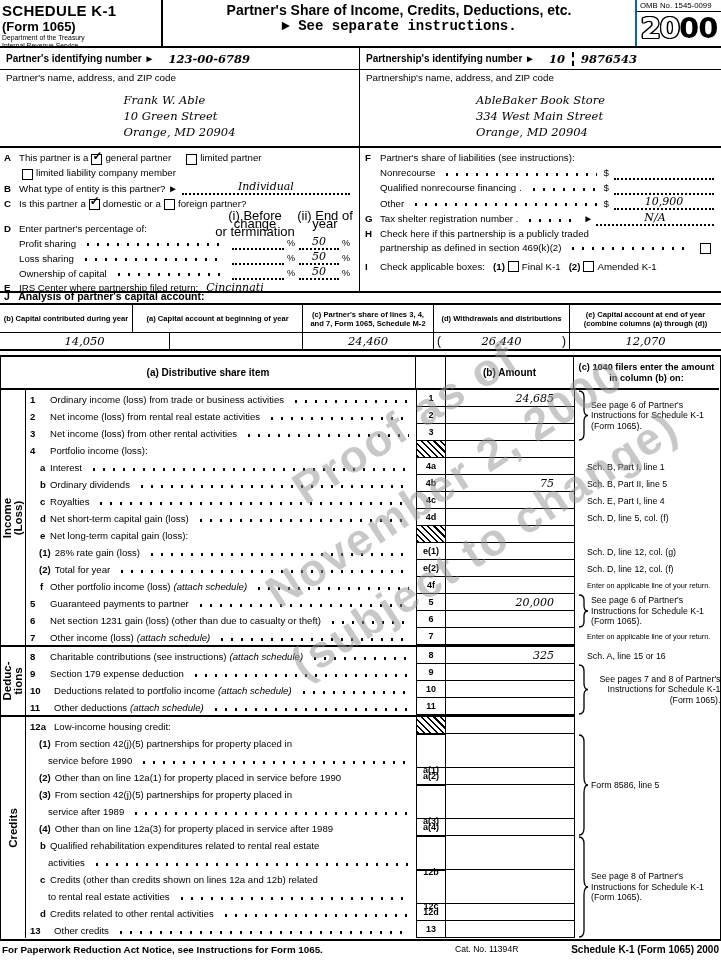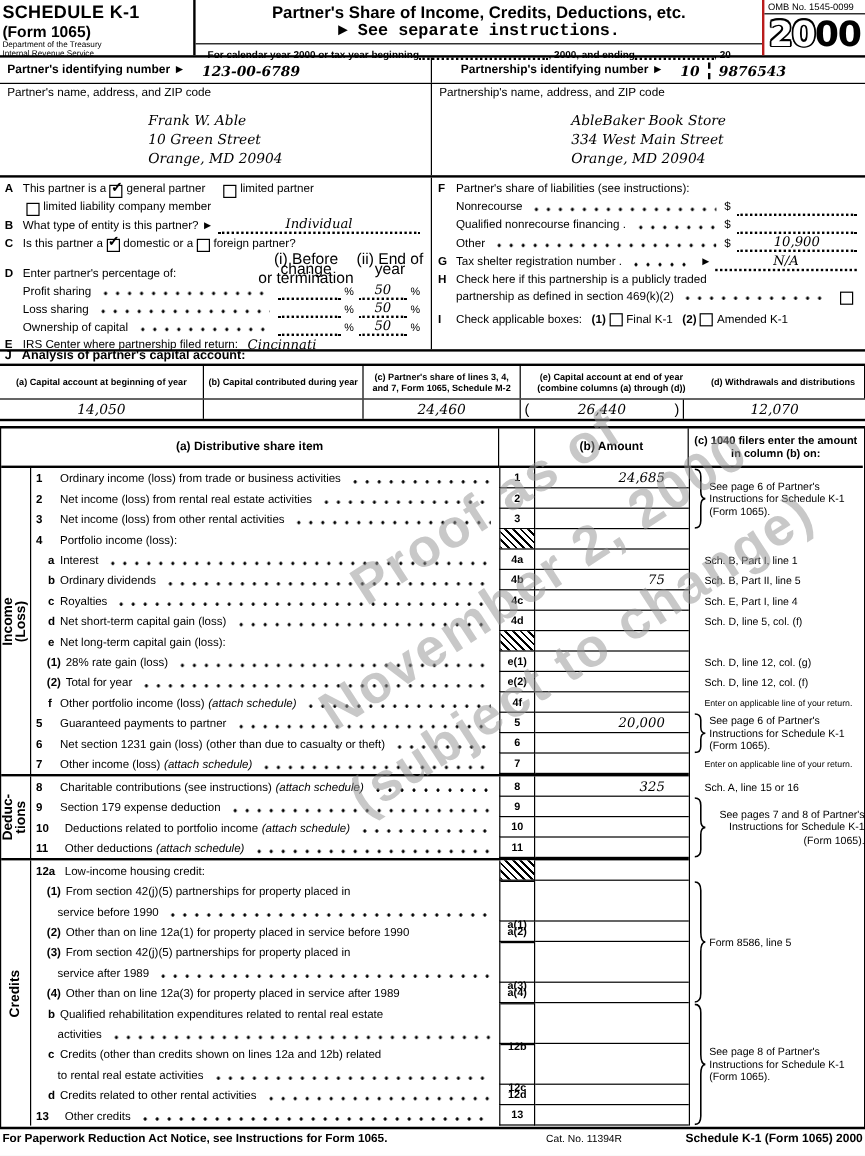--- a/index.html
+++ b/index.html
@@ -12,21 +12,21 @@
             border-bottom:2.5px solid #000; display:flex; }
   .h-left { width:163px; border-right:2px solid #000; padding:2px 4px 0 2px; }
   .sched { font-size:15px; font-weight:bold; letter-spacing:.3px; }
   .formno { font-size:13px; font-weight:bold; }
   .dept { font-size:6.8px; line-height:8px; }
   .h-mid { flex:1; display:flex; flex-direction:column; }
   .title { font-size:14px; font-weight:bold; text-align:center; padding-top:2px; }
   .seeinstr { font-size:14px; font-weight:bold; text-align:center;font-family:Liberation Mono, monospace; }
   .calline { border-top:1.6px solid #000; margin-top:2px; font-size:8.3px; font-weight:bold;
              display:flex; align-items:flex-end; padding:2px 6px 2px 10px; }
-  .h-right { width:86px; border-left:2px solid #b91c1c; display:flex; flex-direction:column; }
+  .h-right { width:86px; border-left:2px solid #0369a1; display:flex; flex-direction:column; }
   .omb { font-size:7.8px; padding:1px 0 0 3px; border-bottom:1.6px solid #000; height:12px; }
   .year { font-size:29px; font-weight:bold; text-align:center; line-height:32px;
           font-family:"DejaVu Sans", sans-serif; letter-spacing:-1px; }
   .yr-outline { color:#fff; text-shadow:-1.4px 0 #000,1.4px 0 #000,0 -1.4px #000,0 1.4px #000,
                 -1px -1px #000,1px 1px #000,-1px 1px #000,1px -1px #000; }
 
   
   .val { font-family:"DejaVu Serif", serif; font-style:italic; font-size:11.5px; }
   .dotblank { display:inline-block; border-bottom:2px dotted #000; height:11px; }
   .fill { display:inline-block; border-bottom:2px dotted #000; text-align:center;
@@ -37,21 +37,21 @@
   .cb { display:inline-block; width:11px; height:11px; border:1.8px solid #000;
         position:relative; vertical-align:-1px; margin:0 3px; background:#fff; }
   .ck { position:absolute; left:0; top:-5px; font-size:12px; font-weight:bold; }
   .bold { font-weight:bold; }
 
   
   .idrow { position:absolute; top:48px; left:0; width:721px; height:22px;
            border-bottom:1.8px solid #000; display:flex; font-size:10px; font-weight:bold; }
   .idcell { display:flex; align-items:center; padding:0 6px; }
   .idcell.l { width:360px; border-right:1.8px solid #000; }
-  .idcell.r { flex:1;margin-left:18px; }
+  .idcell.r { flex:1; }
   .idval { margin-left:14px; }
   .eindiv { display:inline-block; border-left:2px dashed #000; height:14px; margin:0 7px; vertical-align:-3px; }
 
   
   .addr { position:absolute; top:70px; left:0; width:721px; height:78px;
           border-bottom:2.2px solid #000; display:flex; }
   .addrcell { padding:2px 6px; font-size:9.8px; }
   .addrcell.l { width:360px; border-right:1.8px solid #000; }
   .addrcell.r { flex:1; }
   .addrblockwrap { text-align:center; margin-top:9px; }
@@ -173,27 +173,20 @@
   <div class="header">
     <div class="h-left">
       <div class="sched">SCHEDULE K-1</div>
       <div class="formno">(Form 1065)</div>
       <div class="dept">Department of the Treasury</div>
       <div class="dept">Internal Revenue Service</div>
     </div>
     <div class="h-mid">
       <div class="title">Partner's Share of Income, Credits, Deductions, etc.</div>
       <div class="seeinstr">► See separate instructions.</div>
-      <div class="calline">
-        <span>For calendar year 2000 or tax year beginning</span>
-        <span class="dotblank" style="width:108px"></span>
-        <span>, 2000, and ending</span>
-        <span class="dotblank" style="width:66px"></span>
-        <span>, 20</span>
-      </div>
     </div>
     <div class="h-right">
       <div class="omb">OMB No. 1545-0099</div>
       <div class="year"><span class="yr-outline">20</span><span>00</span></div>
     </div>
   </div>
 
   <div class="idrow">
     <div class="idcell l">
       <span>Partner's identifying number ►</span>
@@ -359,25 +352,25 @@
     </div>
   </div>
 
   <div class="jsec">
     <div class="jtitle">
       <span>J</span>&nbsp;&nbsp;
       <span>Analysis of partner's capital account:</span>
     </div>
     <div class="jtable">
       <div class="jhead">
+        <div class="jh jw2">(b) Capital contributed during year</div>
         <div class="jh jw1">(a) Capital account at beginning of year</div>
-        <div class="jh jw2">(b) Capital contributed during year</div>
         <div class="jh jw3">(c) Partner's share of lines 3, 4, and 7, Form 1065, Schedule M-2</div>
+        <div class="jh jw4">(d) Withdrawals and distributions</div>
         <div class="jh jw5">(e) Capital account at end of year (combine columns (a) through (d))</div>
-        <div class="jh jw4">(d) Withdrawals and distributions</div>
       </div>
       <div class="jvals">
         <div class="jv jw1 val">14,050</div>
         <div class="jv jw2 val"></div>
         <div class="jv jw3 val">24,460</div>
         <div class="jv jw4">
           <span class="jparen">(</span>
           <span class="flexmid val">26,440</span>
           <span class="jparen">)</span>
         </div>

